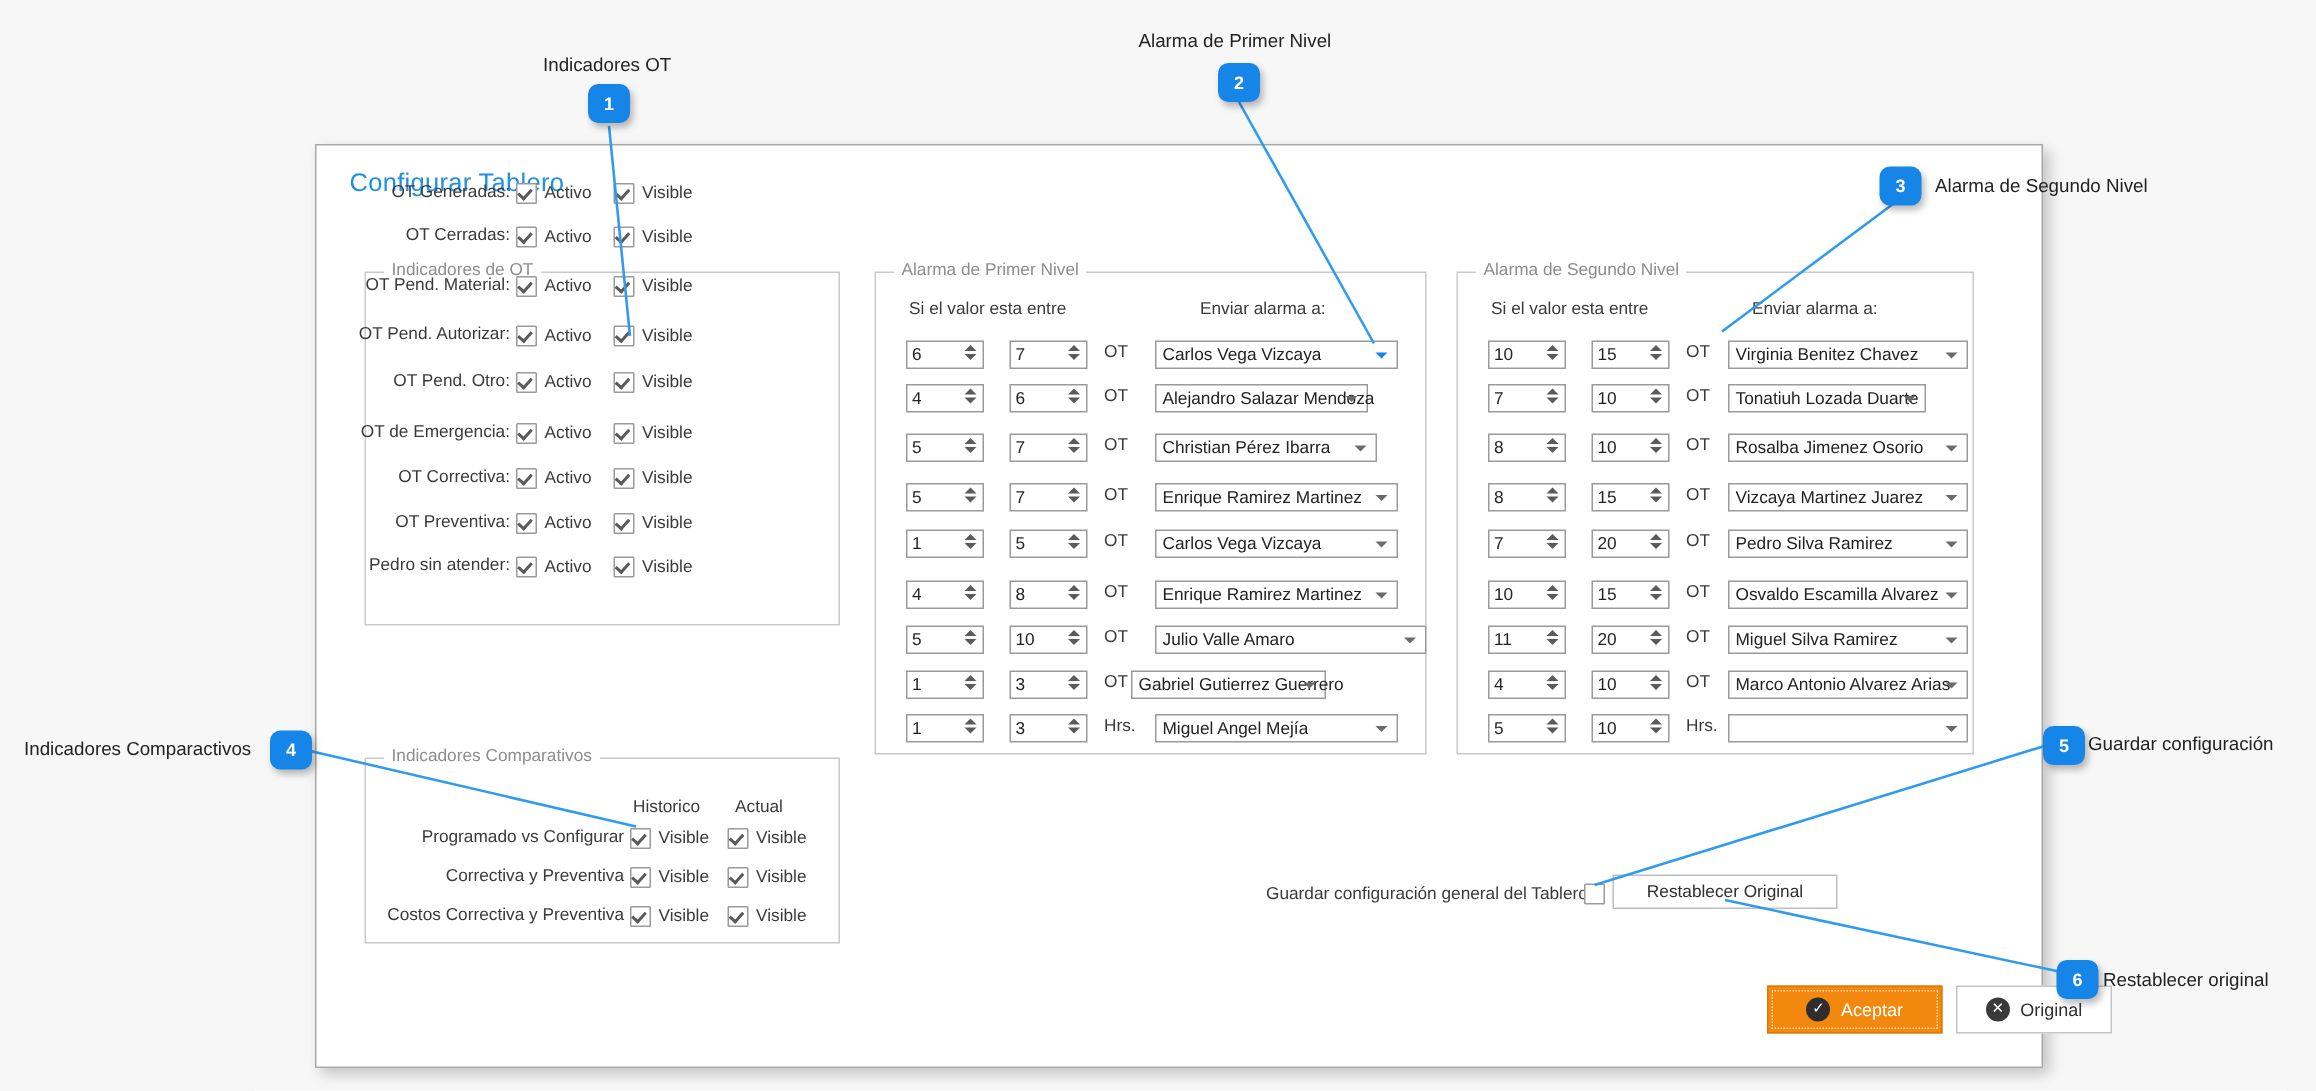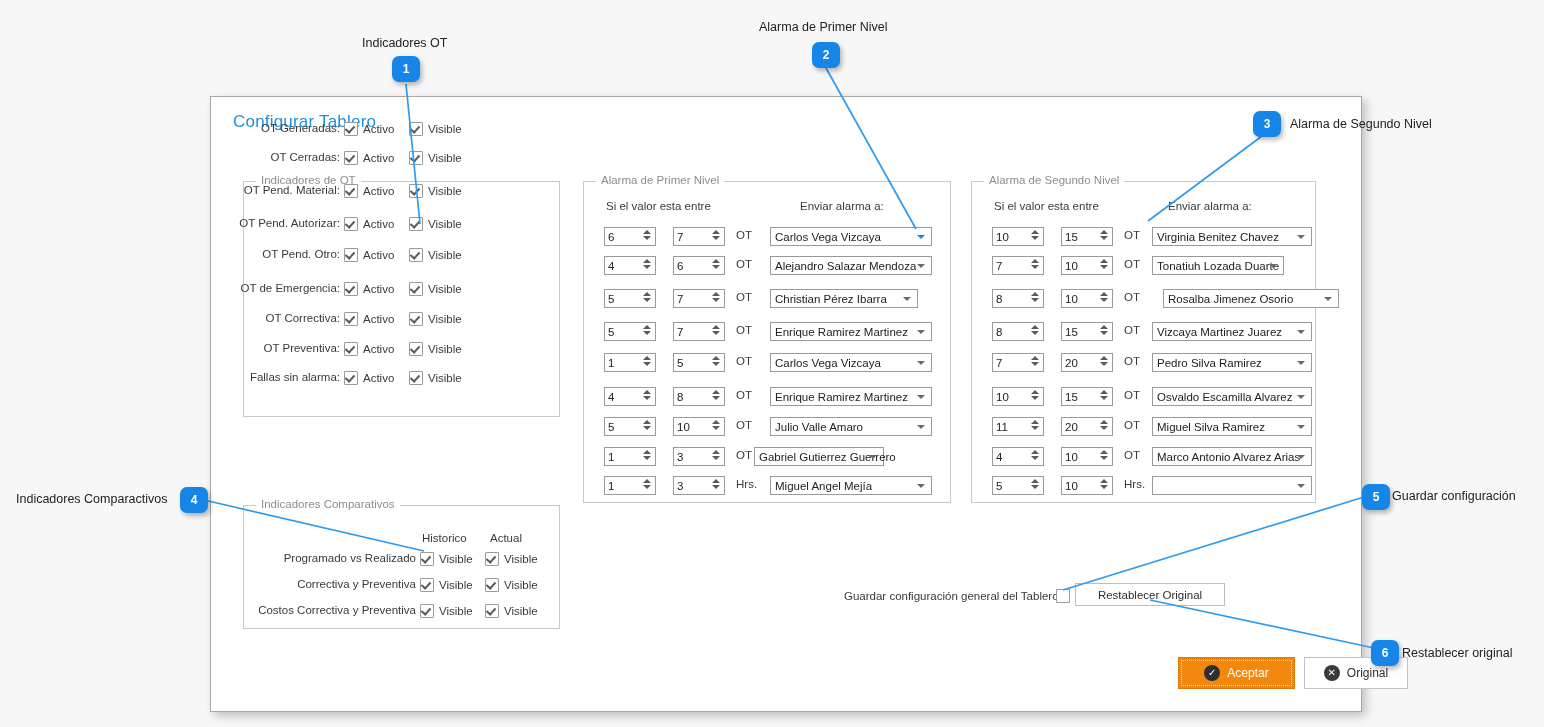--- a/index.html
+++ b/index.html
@@ -214,21 +214,21 @@
           <span class="chk-wrap ot-c1">
             <span class="cbox checked"></span>
             <span>Activo</span>
           </span>
           <span class="chk-wrap ot-c2">
             <span class="cbox checked"></span>
             <span>Visible</span>
           </span>
         </div>
         <div class="ot-row" style="top:189px">
-          <span class="ot-lab">Fallas sin alarma:</span>
+          <span class="ot-lab">Pedro sin atender:</span>
           <span class="chk-wrap ot-c1">
             <span class="cbox checked"></span>
             <span>Activo</span>
           </span>
           <span class="chk-wrap ot-c2">
             <span class="cbox checked"></span>
             <span>Visible</span>
           </span>
         </div>
       </div>
@@ -269,21 +269,21 @@
             </span>
           </span>
           <span class="spin" style="left:89px">
             <span class="val">6</span>
             <span class="arrows">
               <i class="up"></i>
               <i class="dn"></i>
             </span>
           </span>
           <span class="unit" style="left:152px">OT</span>
-          <span class="ddl" style="left:186px;width:162px">
+          <span class="ddl" style="left:186px;width:142px">
             <span class="txt">Alejandro Salazar Mendoza</span>
             <span class="car"></span>
           </span>
         </div>
         <div class="arow" style="top:107px">
           <span class="spin" style="left:20px">
             <span class="val">5</span>
             <span class="arrows">
               <i class="up"></i>
               <i class="dn"></i>
@@ -374,21 +374,21 @@
             </span>
           </span>
           <span class="spin" style="left:89px">
             <span class="val">10</span>
             <span class="arrows">
               <i class="up"></i>
               <i class="dn"></i>
             </span>
           </span>
           <span class="unit" style="left:152px">OT</span>
-          <span class="ddl" style="left:186px;width:162px">
+          <span class="ddl" style="left:186px;width:181px">
             <span class="txt">Julio Valle Amaro</span>
             <span class="car"></span>
           </span>
         </div>
         <div class="arow" style="top:265px">
           <span class="spin" style="left:20px">
             <span class="val">1</span>
             <span class="arrows">
               <i class="up"></i>
               <i class="dn"></i>
@@ -487,21 +487,21 @@
             </span>
           </span>
           <span class="spin" style="left:89px">
             <span class="val">10</span>
             <span class="arrows">
               <i class="up"></i>
               <i class="dn"></i>
             </span>
           </span>
           <span class="unit" style="left:152px">OT</span>
-          <span class="ddl" style="left:191px;width:176px">
+          <span class="ddl" style="left:180px;width:160px">
             <span class="txt">Rosalba Jimenez Osorio</span>
             <span class="car"></span>
           </span>
         </div>
         <div class="arow" style="top:140px">
           <span class="spin" style="left:20px">
             <span class="val">8</span>
             <span class="arrows">
               <i class="up"></i>
               <i class="dn"></i>
@@ -627,21 +627,21 @@
         </div>
       </div>
   </div>
 
   <div class="group grp-comp">
     <span class="legend">Indicadores Comparativos</span>
     <div class="cmp-head" style="left:178px;top:26px;">Historico</div>
     <div class="cmp-head" style="left:246px;top:26px;">Actual</div>
     <div id="cmp-rows">
         <div class="cmp-row" style="top:46px">
-          <span class="cmp-lab">Programado vs Realizado</span>
+          <span class="cmp-lab">Programado vs Configurar</span>
           <span class="chk-wrap cmp-c1">
             <span class="cbox checked"></span>
             <span>Visible</span>
           </span>
           <span class="chk-wrap cmp-c2">
             <span class="cbox checked"></span>
             <span>Visible</span>
           </span>
         </div>
         <div class="cmp-row" style="top:72px">

